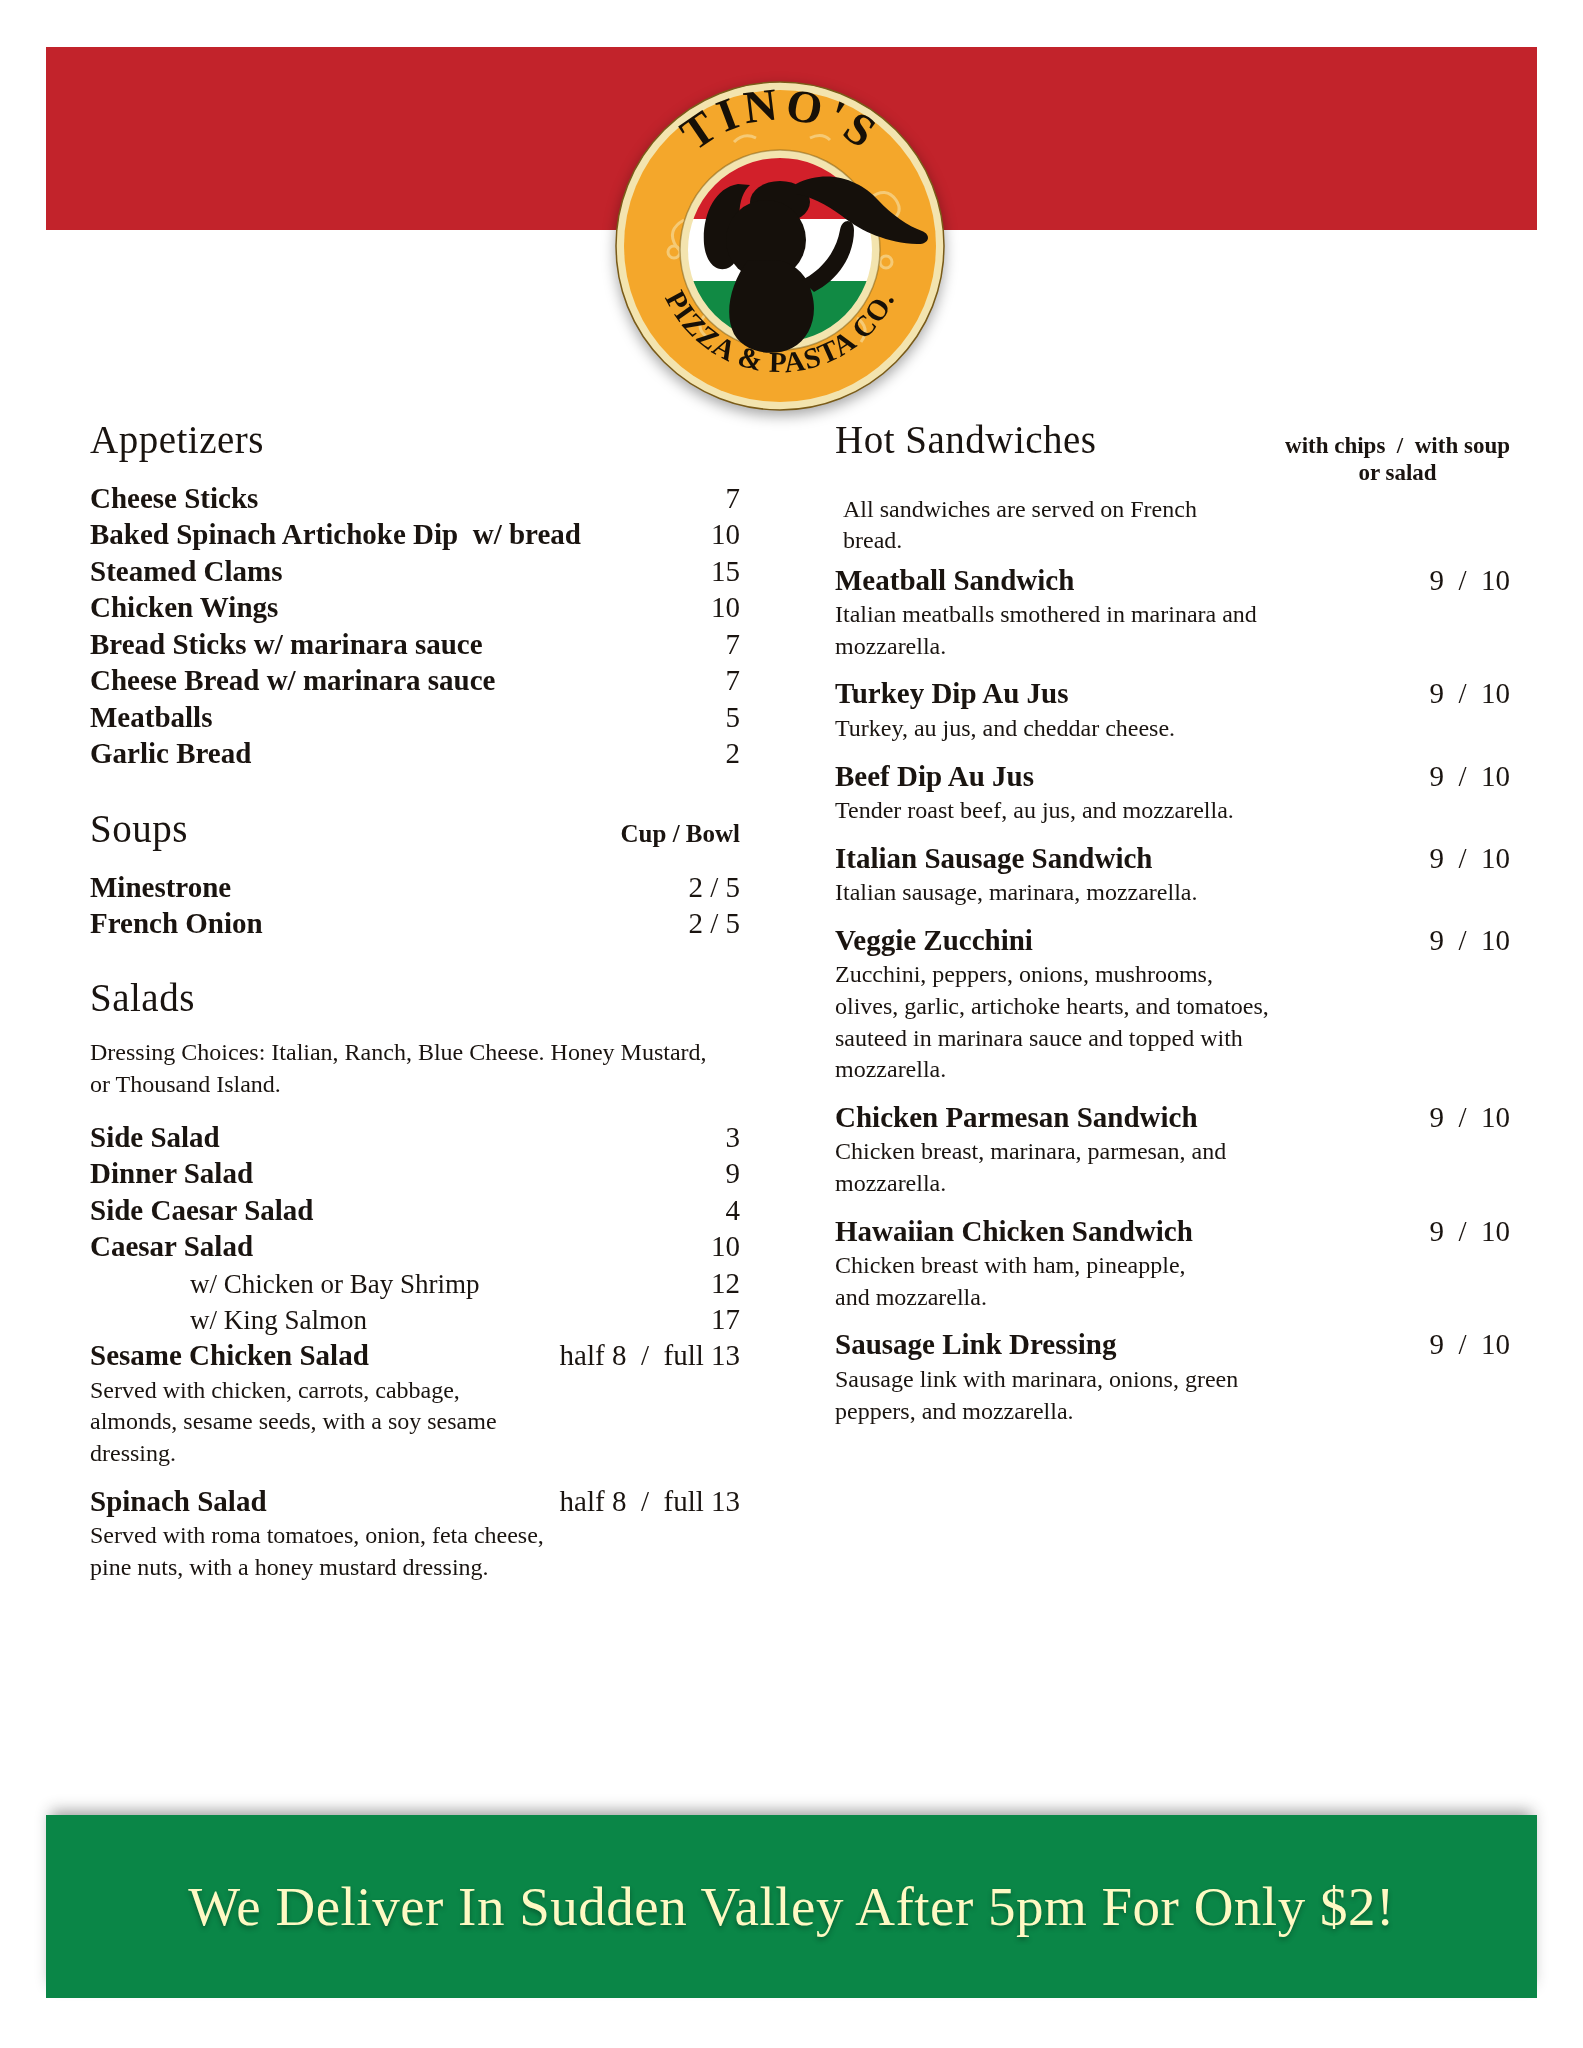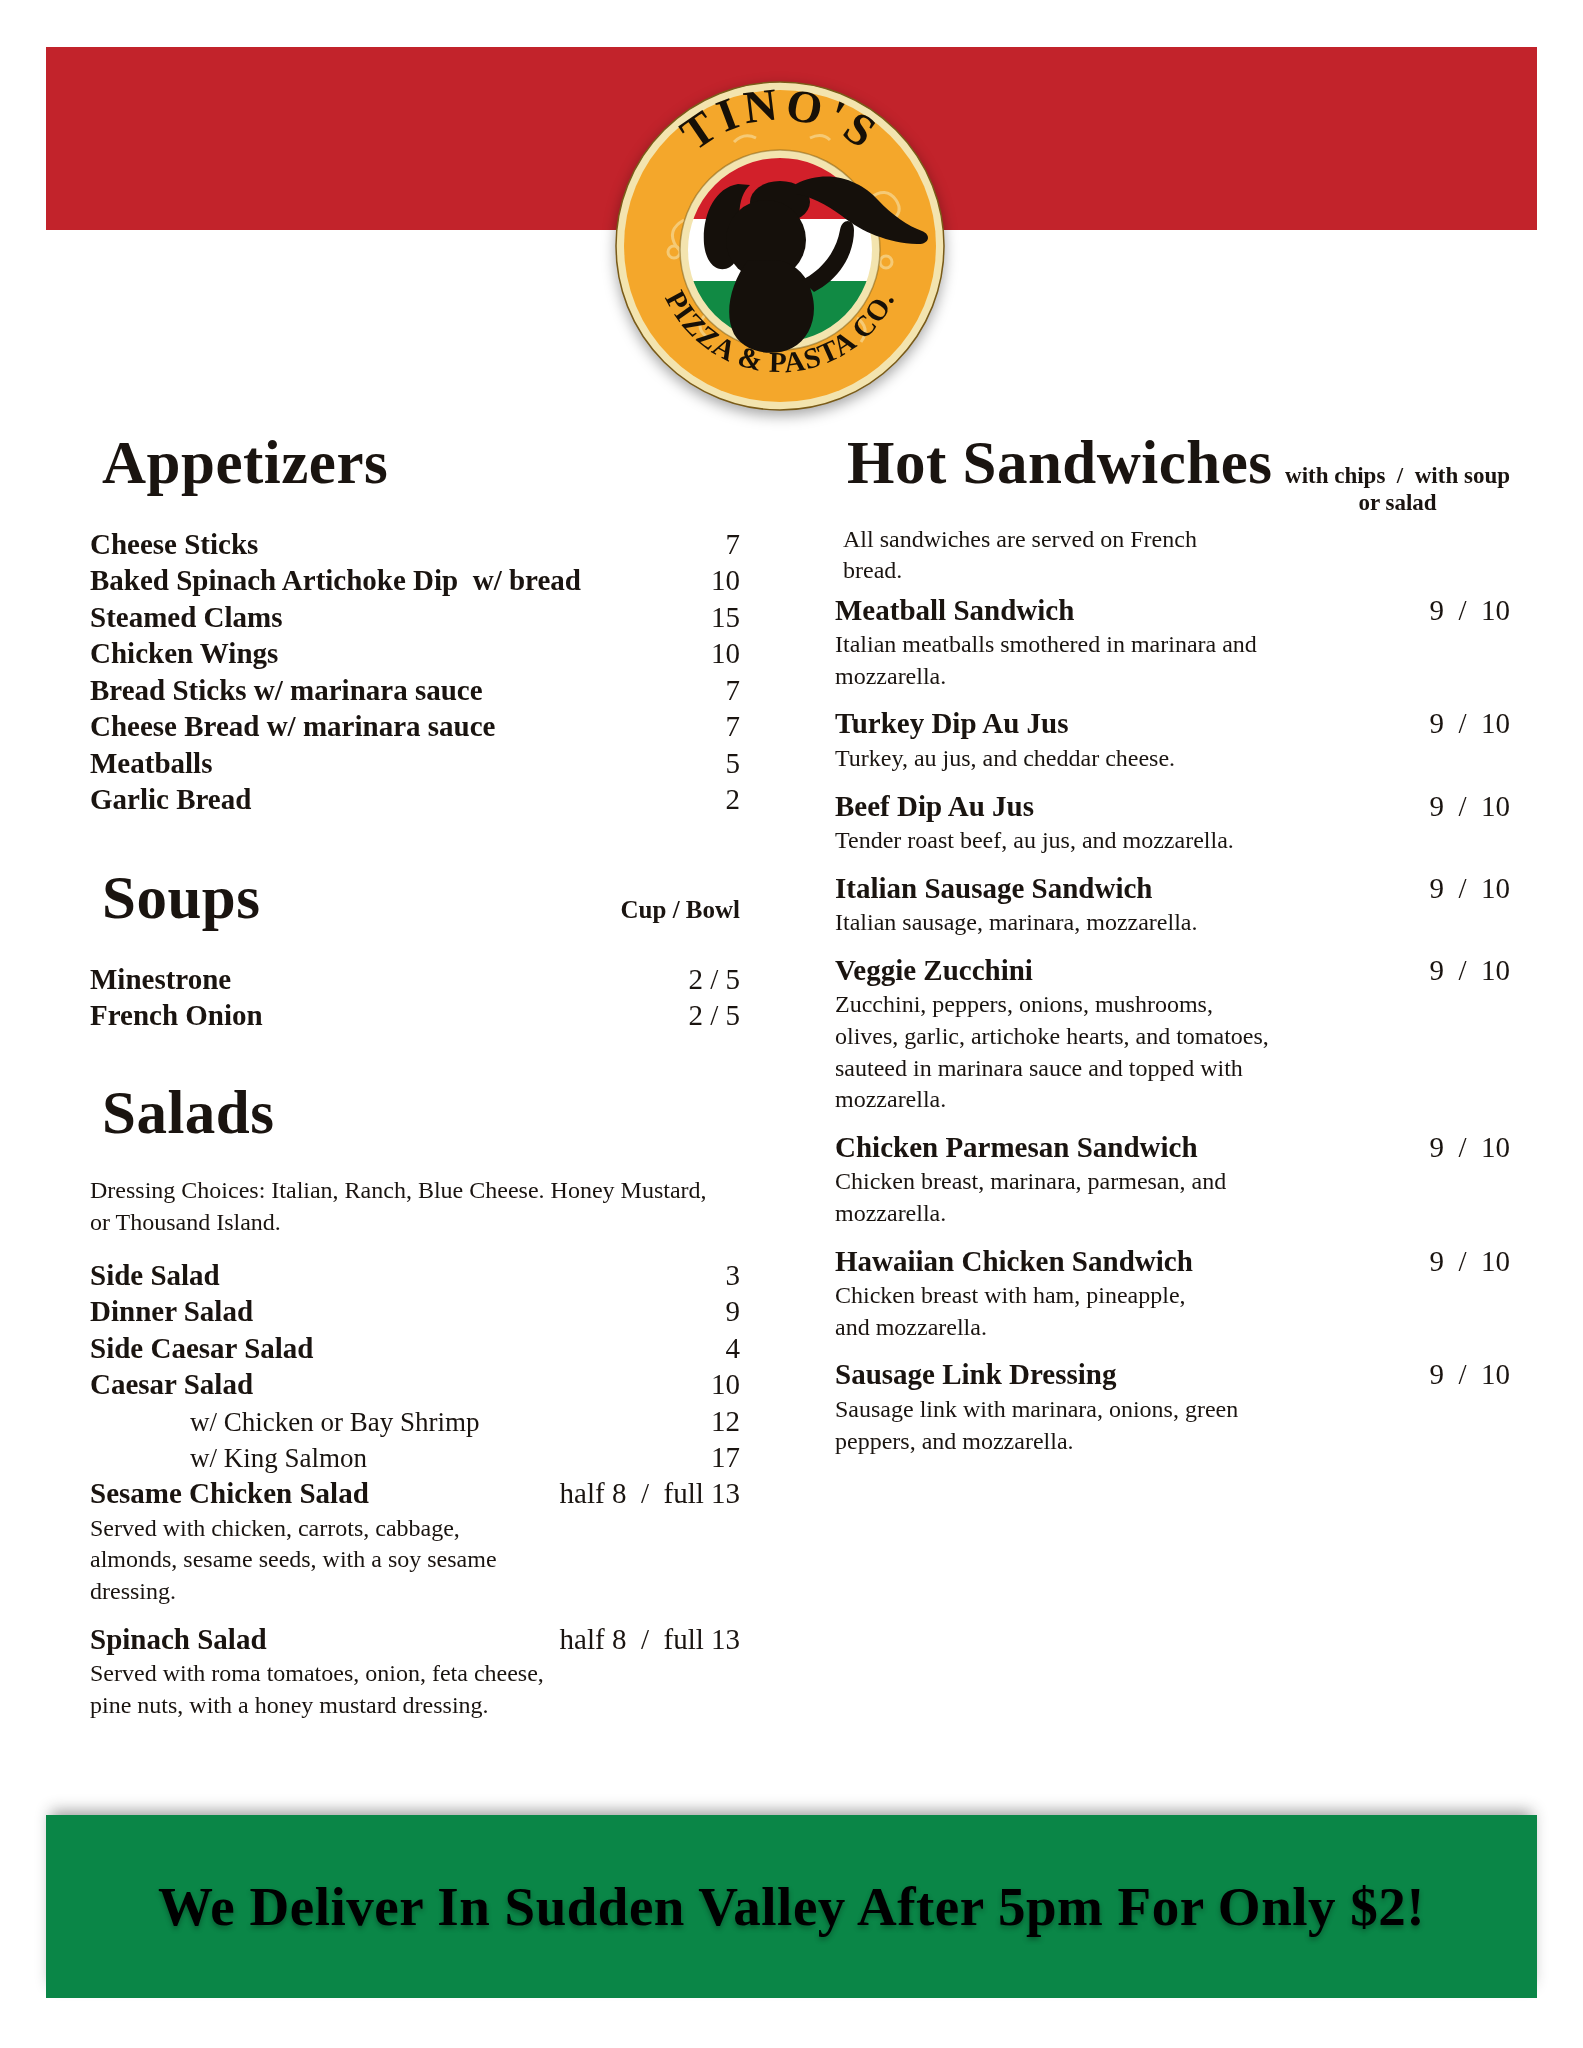--- a/index.html
+++ b/index.html
@@ -9,33 +9,33 @@
     color:#1a1410;overflow:hidden;
   }
   .band{position:absolute;left:46px;right:46px;height:183px;}
   .band.red{top:47px;background:var(--band_red,#c2232b);}
   .band.green{
     top:1815px;background:var(--band_green,#0a8647);
     box-shadow:0 -9px 14px -5px rgba(40,40,40,.45);
     display:flex;align-items:center;justify-content:center;
   }
   .footer-text{
-    color:#000000;font-size:55px;font-weight:bold;letter-spacing:.5px;
+    color:#fef9c3;font-size:55px;font-weight:normal;letter-spacing:.5px;
     text-shadow:0 3px 5px rgba(0,0,0,.3);white-space:pre;
   }
   .logo{
     position:absolute;left:614px;top:80px;width:332px;height:332px;
     filter:drop-shadow(0 5px 7px rgba(0,0,0,.35));
   }
   .content{position:absolute;top:420px;left:90px;width:1420px;display:flex;gap:95px;}
   .col.left{flex:0 0 650px;width:650px;}
   .col.right{flex:0 0 675px;width:675px;}
   .sec-block{margin-bottom:40px;}
   .sec-head{display:flex;justify-content:space-between;align-items:baseline;margin:0 0 24px;}
-  h2.sec{font-size:61px;line-height:1;margin:12px;font-weight:bold;letter-spacing:.5px;}
+  h2.sec{font-size:39px;line-height:1;margin:0;font-weight:normal;letter-spacing:.5px;}
   .units{font-weight:bold;font-size:25px;white-space:pre;}
   .units-2line{text-align:center;font-weight:bold;font-size:23px;line-height:1.18;}
   .units-2line div{white-space:pre;}
   .note{font-size:24px;line-height:1.3;white-space:pre-line;margin:-4px 0 22px;}
   .col.right .note{margin:-16px 0 8px 8px;}
   .row{display:flex;justify-content:space-between;align-items:baseline;line-height:1.05;margin-bottom:13px;}
   .row .nm{font-weight:bold;font-size:29px;white-space:pre;}
   .row.sub .nm{font-weight:normal;font-size:27px;padding-left:100px;}
   .row .pr{font-size:29px;white-space:pre;}
   .item{margin-bottom:2px;}

